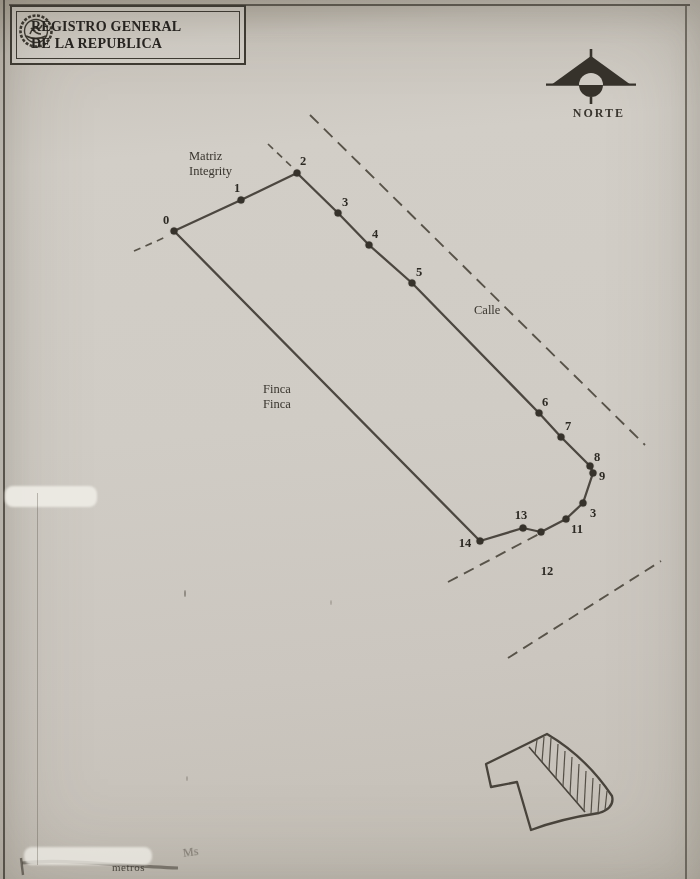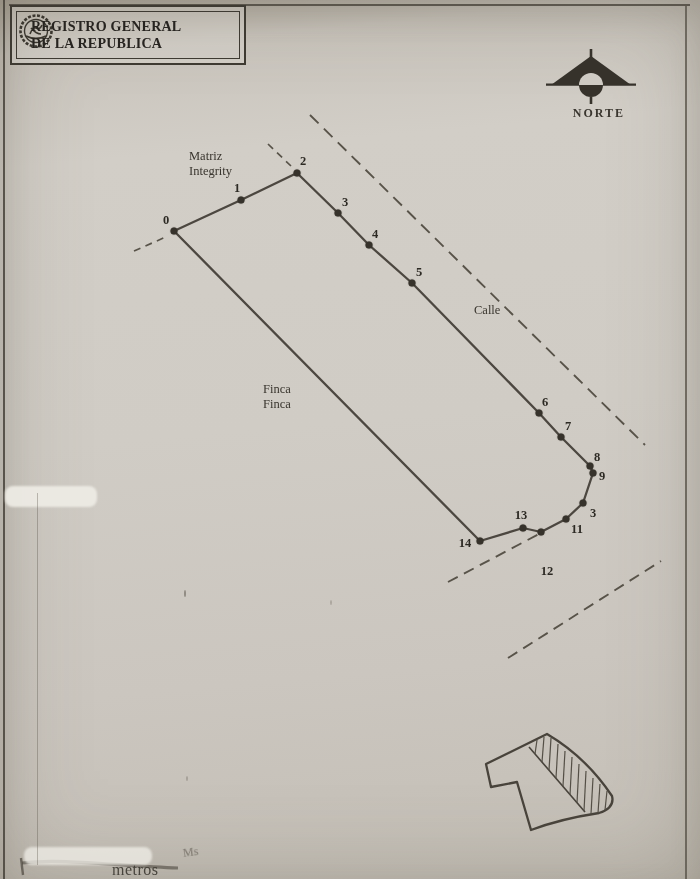--- a/index.html
+++ b/index.html
@@ -29,21 +29,21 @@
   .centered{text-align:center;}
   
   .vdot{position:absolute;width:7px;height:7px;background:#36322b;border-radius:50%;
     transform:translate(-50%,-50%);box-shadow:0 0 1px rgba(54,50,43,.8);}
   .vlabel{position:absolute;transform:translate(-50%,-50%);font-size:12.5px;font-weight:600;color:#2d2a24;}
   svg{position:absolute;left:0;top:0;}
   
   .whiteout{position:absolute;background:rgba(238,235,229,.92);filter:blur(1px);border-radius:8px;}
   .crease{position:absolute;left:37px;top:493px;width:1.2px;height:372px;background:rgba(86,80,70,.35);}
   .speck{position:absolute;background:rgba(86,80,70,.5);border-radius:50%;}
-  .footer-fragment{position:absolute;left:112px;top:861px;font-size:16px;color:rgba(52,48,41,.85);
+  .footer-fragment{position:absolute;left:112px;top:861px;font-size:11px;color:rgba(52,48,41,.85);
     letter-spacing:.5px;filter:blur(.3px);}
   .faint-mark{position:absolute;left:183px;top:845px;font-size:12px;color:rgba(70,64,55,.55);
     transform:rotate(-8deg);filter:blur(.4px);}
 </style>
 </head>
 <body>
 
 <div class="page">
   <div class="vignette"></div>
 

